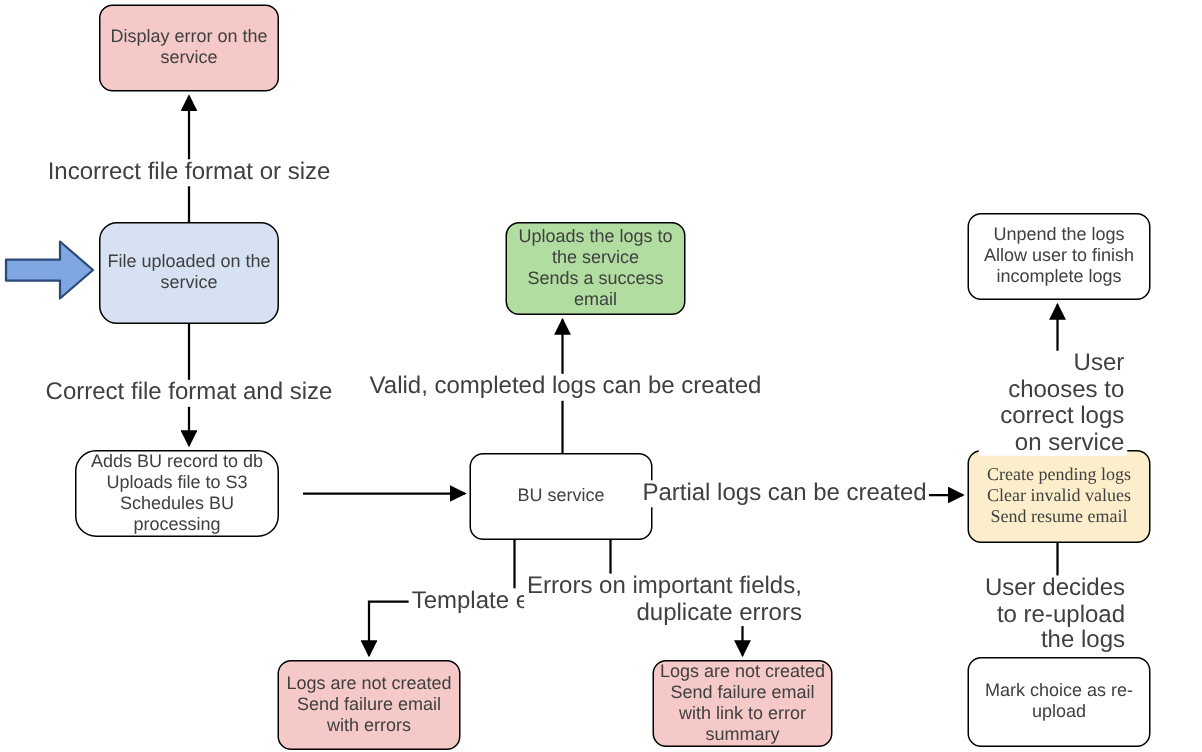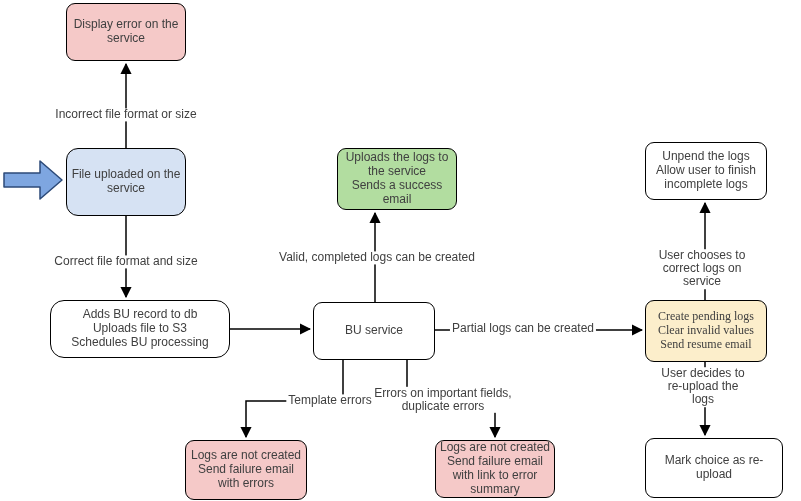--- a/index.html
+++ b/index.html
@@ -8,21 +8,21 @@
     font-family:"Liberation Sans", sans-serif;color:#404040;
   }
   .wires{position:absolute;left:0;top:0;width:801px;height:501px;}
   .node{
     position:absolute;box-sizing:border-box;border:1.5px solid #000;border-radius:9px;
     display:flex;align-items:center;justify-content:center;text-align:center;
     font-size:12px;line-height:1.15;white-space:pre-line;background:#fff;padding:2px;
   }
   .elabel{
     position:absolute;transform:translate(-50%,-50%);background:#ffffff;
-    font-size:12px;line-height:1.1;white-space:pre-line;text-align:center;padding:0 2px;
+    font-size:16px;line-height:1.1;white-space:pre-line;text-align:right;padding:0 2px;
   }
 </style>
 </head>
 <body>
 
 <div class="canvas">
 
   <svg class="wires" viewBox="0 0 801 501">
     <defs>
       <marker id="arr" viewBox="0 0 10 10" refX="9" refY="5" markerWidth="7.5" markerHeight="7.5" orient="auto-start-reverse">
@@ -40,47 +40,47 @@
     <path d="M343,360 L343,401 L246,401 L246,437" stroke="#000" stroke-width="1.5" fill="none" marker-end="url(#arr)"></path>
     <path d="M407,360 L407,400 L495,400 L495,437" stroke="#000" stroke-width="1.5" fill="none" marker-end="url(#arr)"></path>
 
     <polygon points="4,173 40,173 40,161 62,180 40,199 40,187 4,187" stroke-width="1.5" stroke-linejoin="round" fill="#7ea6e0" stroke="#2c4a78"></polygon>
   </svg>
 
   <div class="node" style="left: 66px; top: 3px; width: 120px; height: 58px; background: rgb(245, 201, 200);">Display error on the
 service</div>
   <div class="node" style="left: 66px; top: 148px; width: 120px; height: 68px; background: rgb(214, 226, 243); border-radius: 12px;">File uploaded on the
 service</div>
-  <div class="node" style="left: 50px; top: 300px; width: 180px; height: 58px; border-radius: 14px; background: rgb(255, 255, 255);">Adds BU record to db
+  <div class="node" style="left: 50px; top: 300px; width: 136px; height: 58px; border-radius: 14px; background: rgb(255, 255, 255);">Adds BU record to db
 Uploads file to S3
 Schedules BU processing</div>
   <div class="node" style="left: 313px; top: 302px; width: 122px; height: 58px; background: rgb(255, 255, 255);">BU service</div>
   <div class="node" style="left: 317px; top: 148px; width: 120px; height: 62px; background: rgb(178, 221, 160); margin-left: 20px;">Uploads the logs to
 the service
 Sends a success
 email</div>
   <div class="node" style="left: 645px; top: 142px; width: 122px; height: 58px; background: rgb(255, 255, 255);">Unpend the logs
 Allow user to finish
 incomplete logs</div>
   <div class="node" style="left: 645px; top: 300px; width: 122px; height: 62px; background: rgb(252, 238, 203); font-family: Liberation Serif, serif;">Create pending logs
 Clear invalid values
 Send resume email</div>
-  <div class="node" style="left: 645px; top: 438px; width: 138px; height: 60px; background: rgb(255, 255, 255);">Mark choice as re-
+  <div class="node" style="left: 645px; top: 438px; width: 122px; height: 60px; background: rgb(255, 255, 255);">Mark choice as re-
 upload</div>
   <div class="node" style="left: 185px; top: 440px; width: 122px; height: 60px; background: rgb(245, 201, 200);">Logs are not created
 Send failure email
 with errors</div>
   <div class="node" style="left: 435px; top: 440px; width: 120px; height: 58px; background: rgb(245, 201, 200);">Logs are not created
 Send failure email
 with link to error
 summary</div>
 
   <div class="elabel" style="left:126px;top:115px;">Incorrect file format or size</div>
   <div class="elabel" style="left:126px;top:262px;">Correct file format and size</div>
   <div class="elabel" style="left:377px;top:258px;">Valid, completed logs can be created</div>
   <div class="elabel" style="left:523px;top:329px;">Partial logs can be created</div>
   <div class="elabel" style="left:702px;top:253px;margin-top:16px;">User chooses to correct logs on service</div>
-  <div class="elabel" style="left:703px;top:387px;">User decides to re-upload the logs</div>
+  <div class="elabel" style="left:703px;top:410px;">User decides to re-upload the logs</div>
   <div class="elabel" style="left:330px;top:401px;">Template errors</div>
   <div class="elabel" style="left:443px;top:400px;">Errors on important fields,
 duplicate errors</div>
 
 </div>
 
 </body></html>

